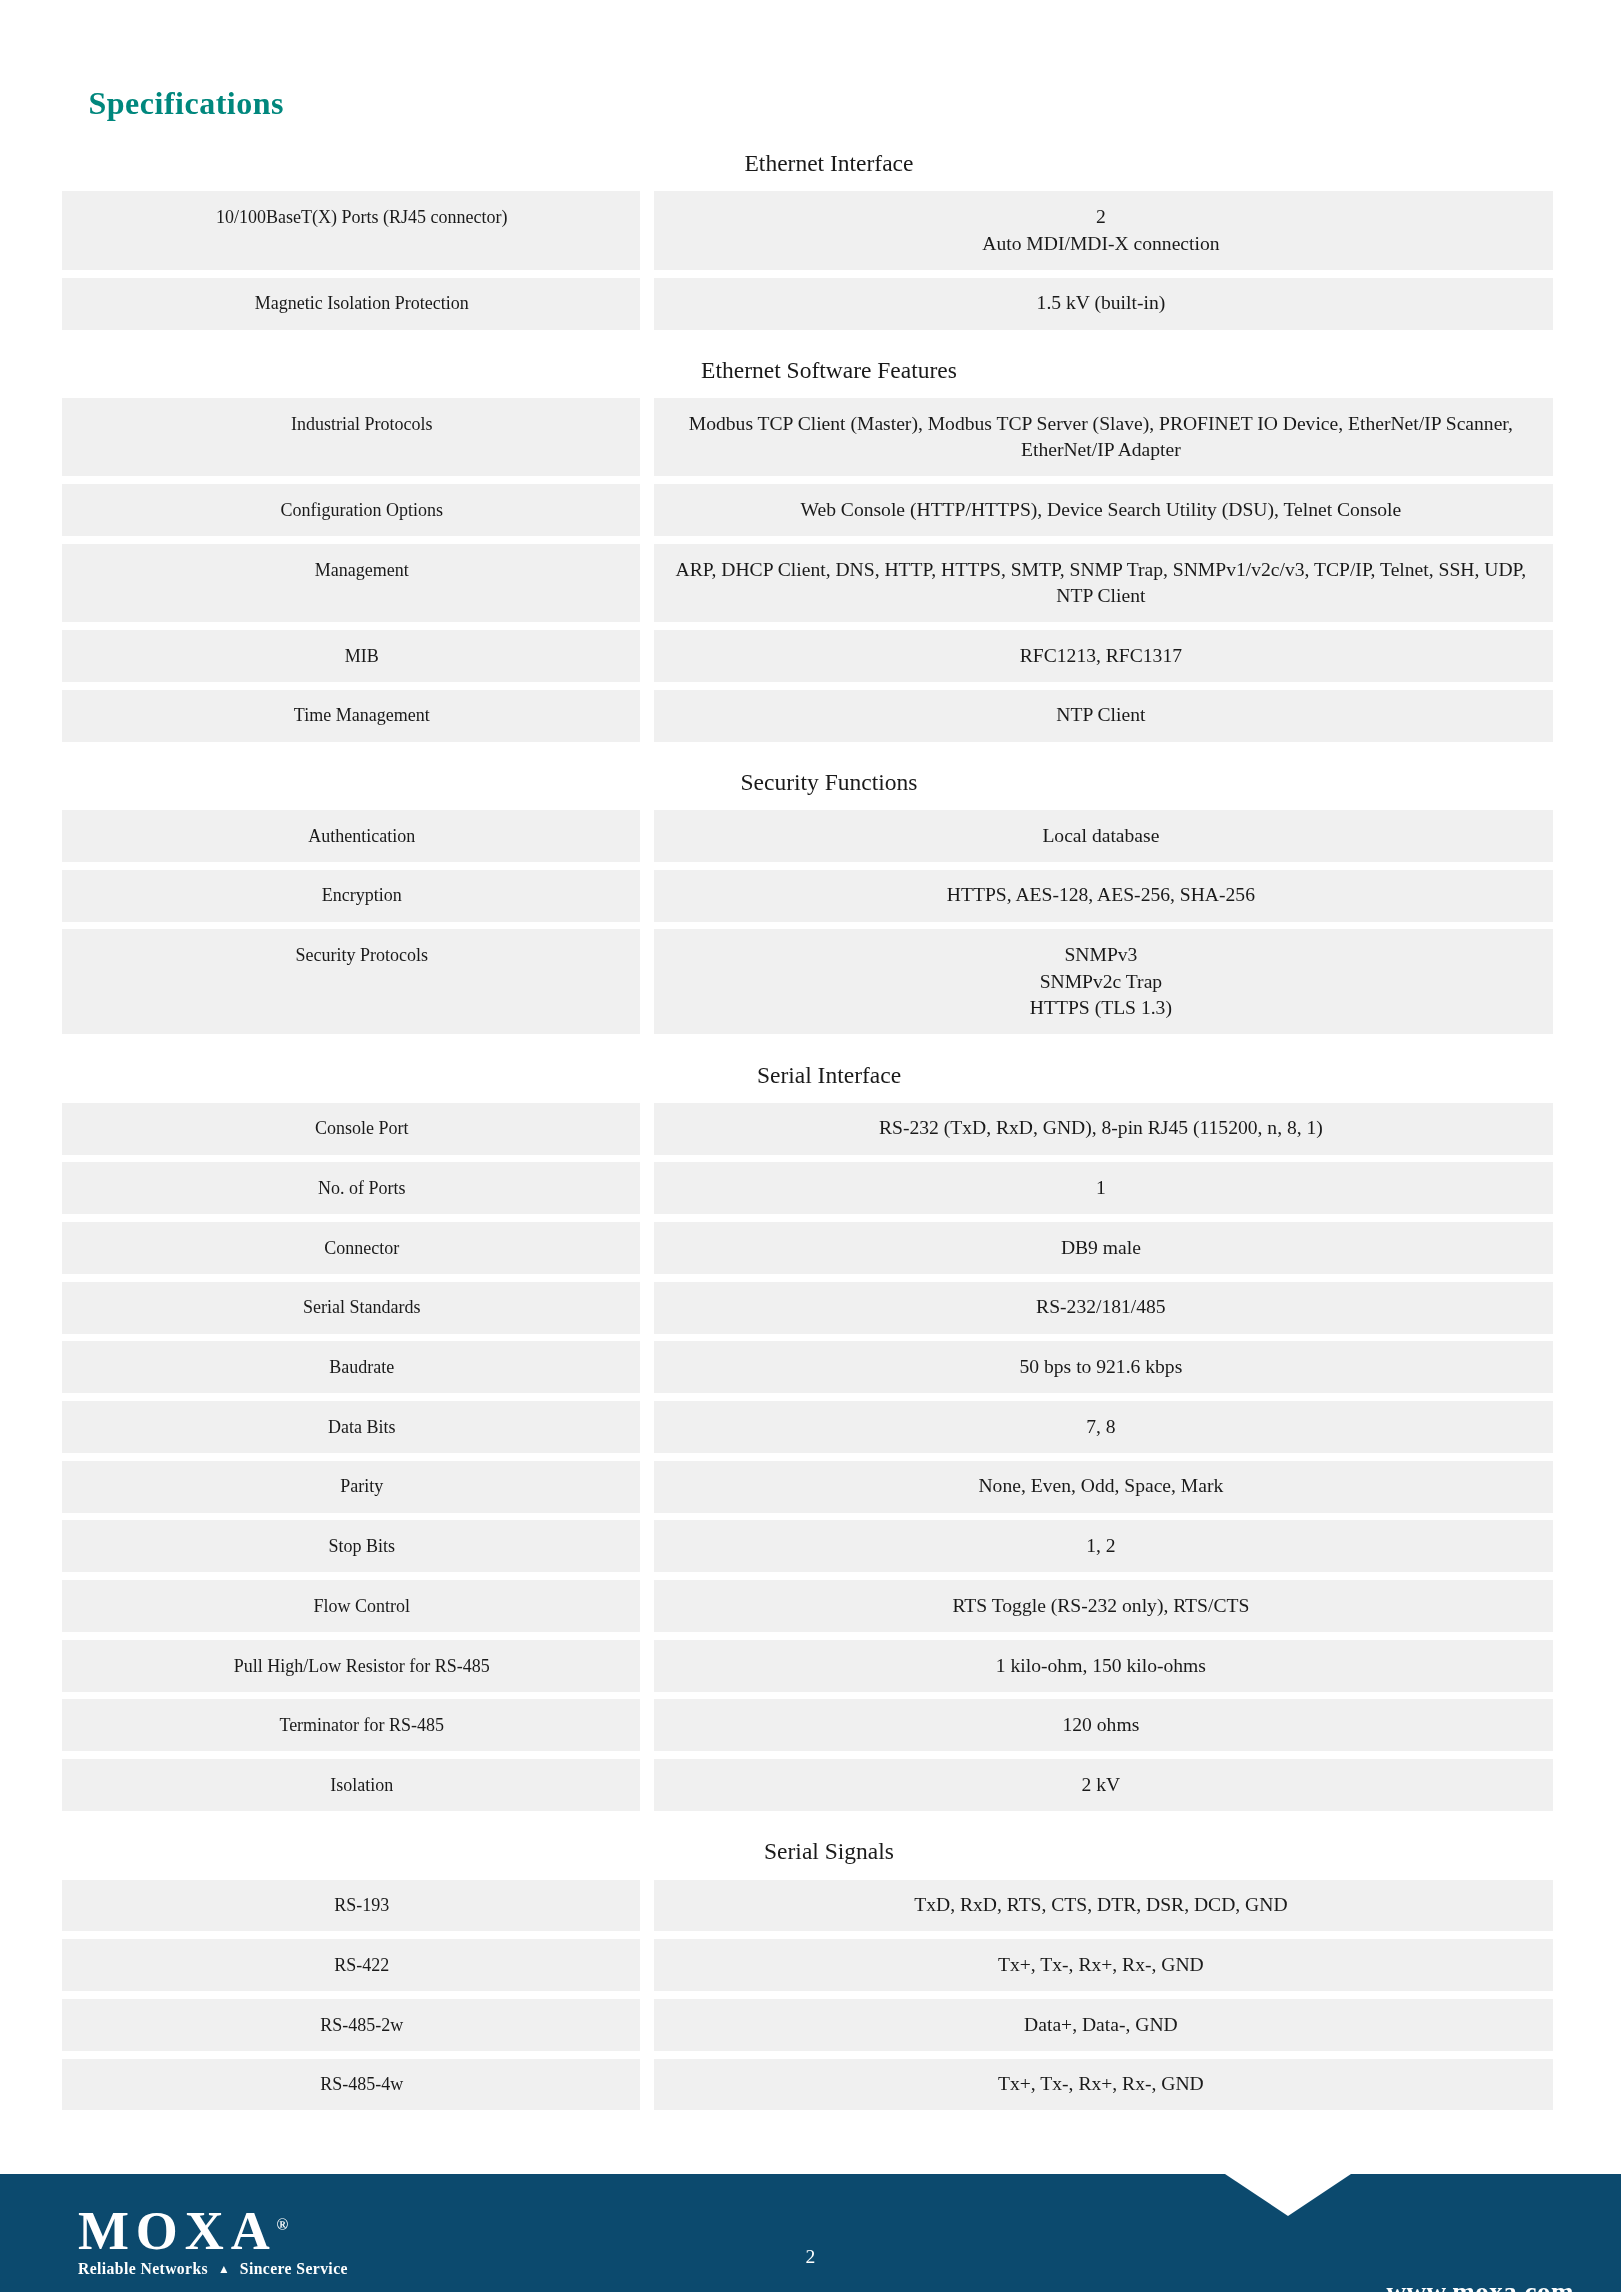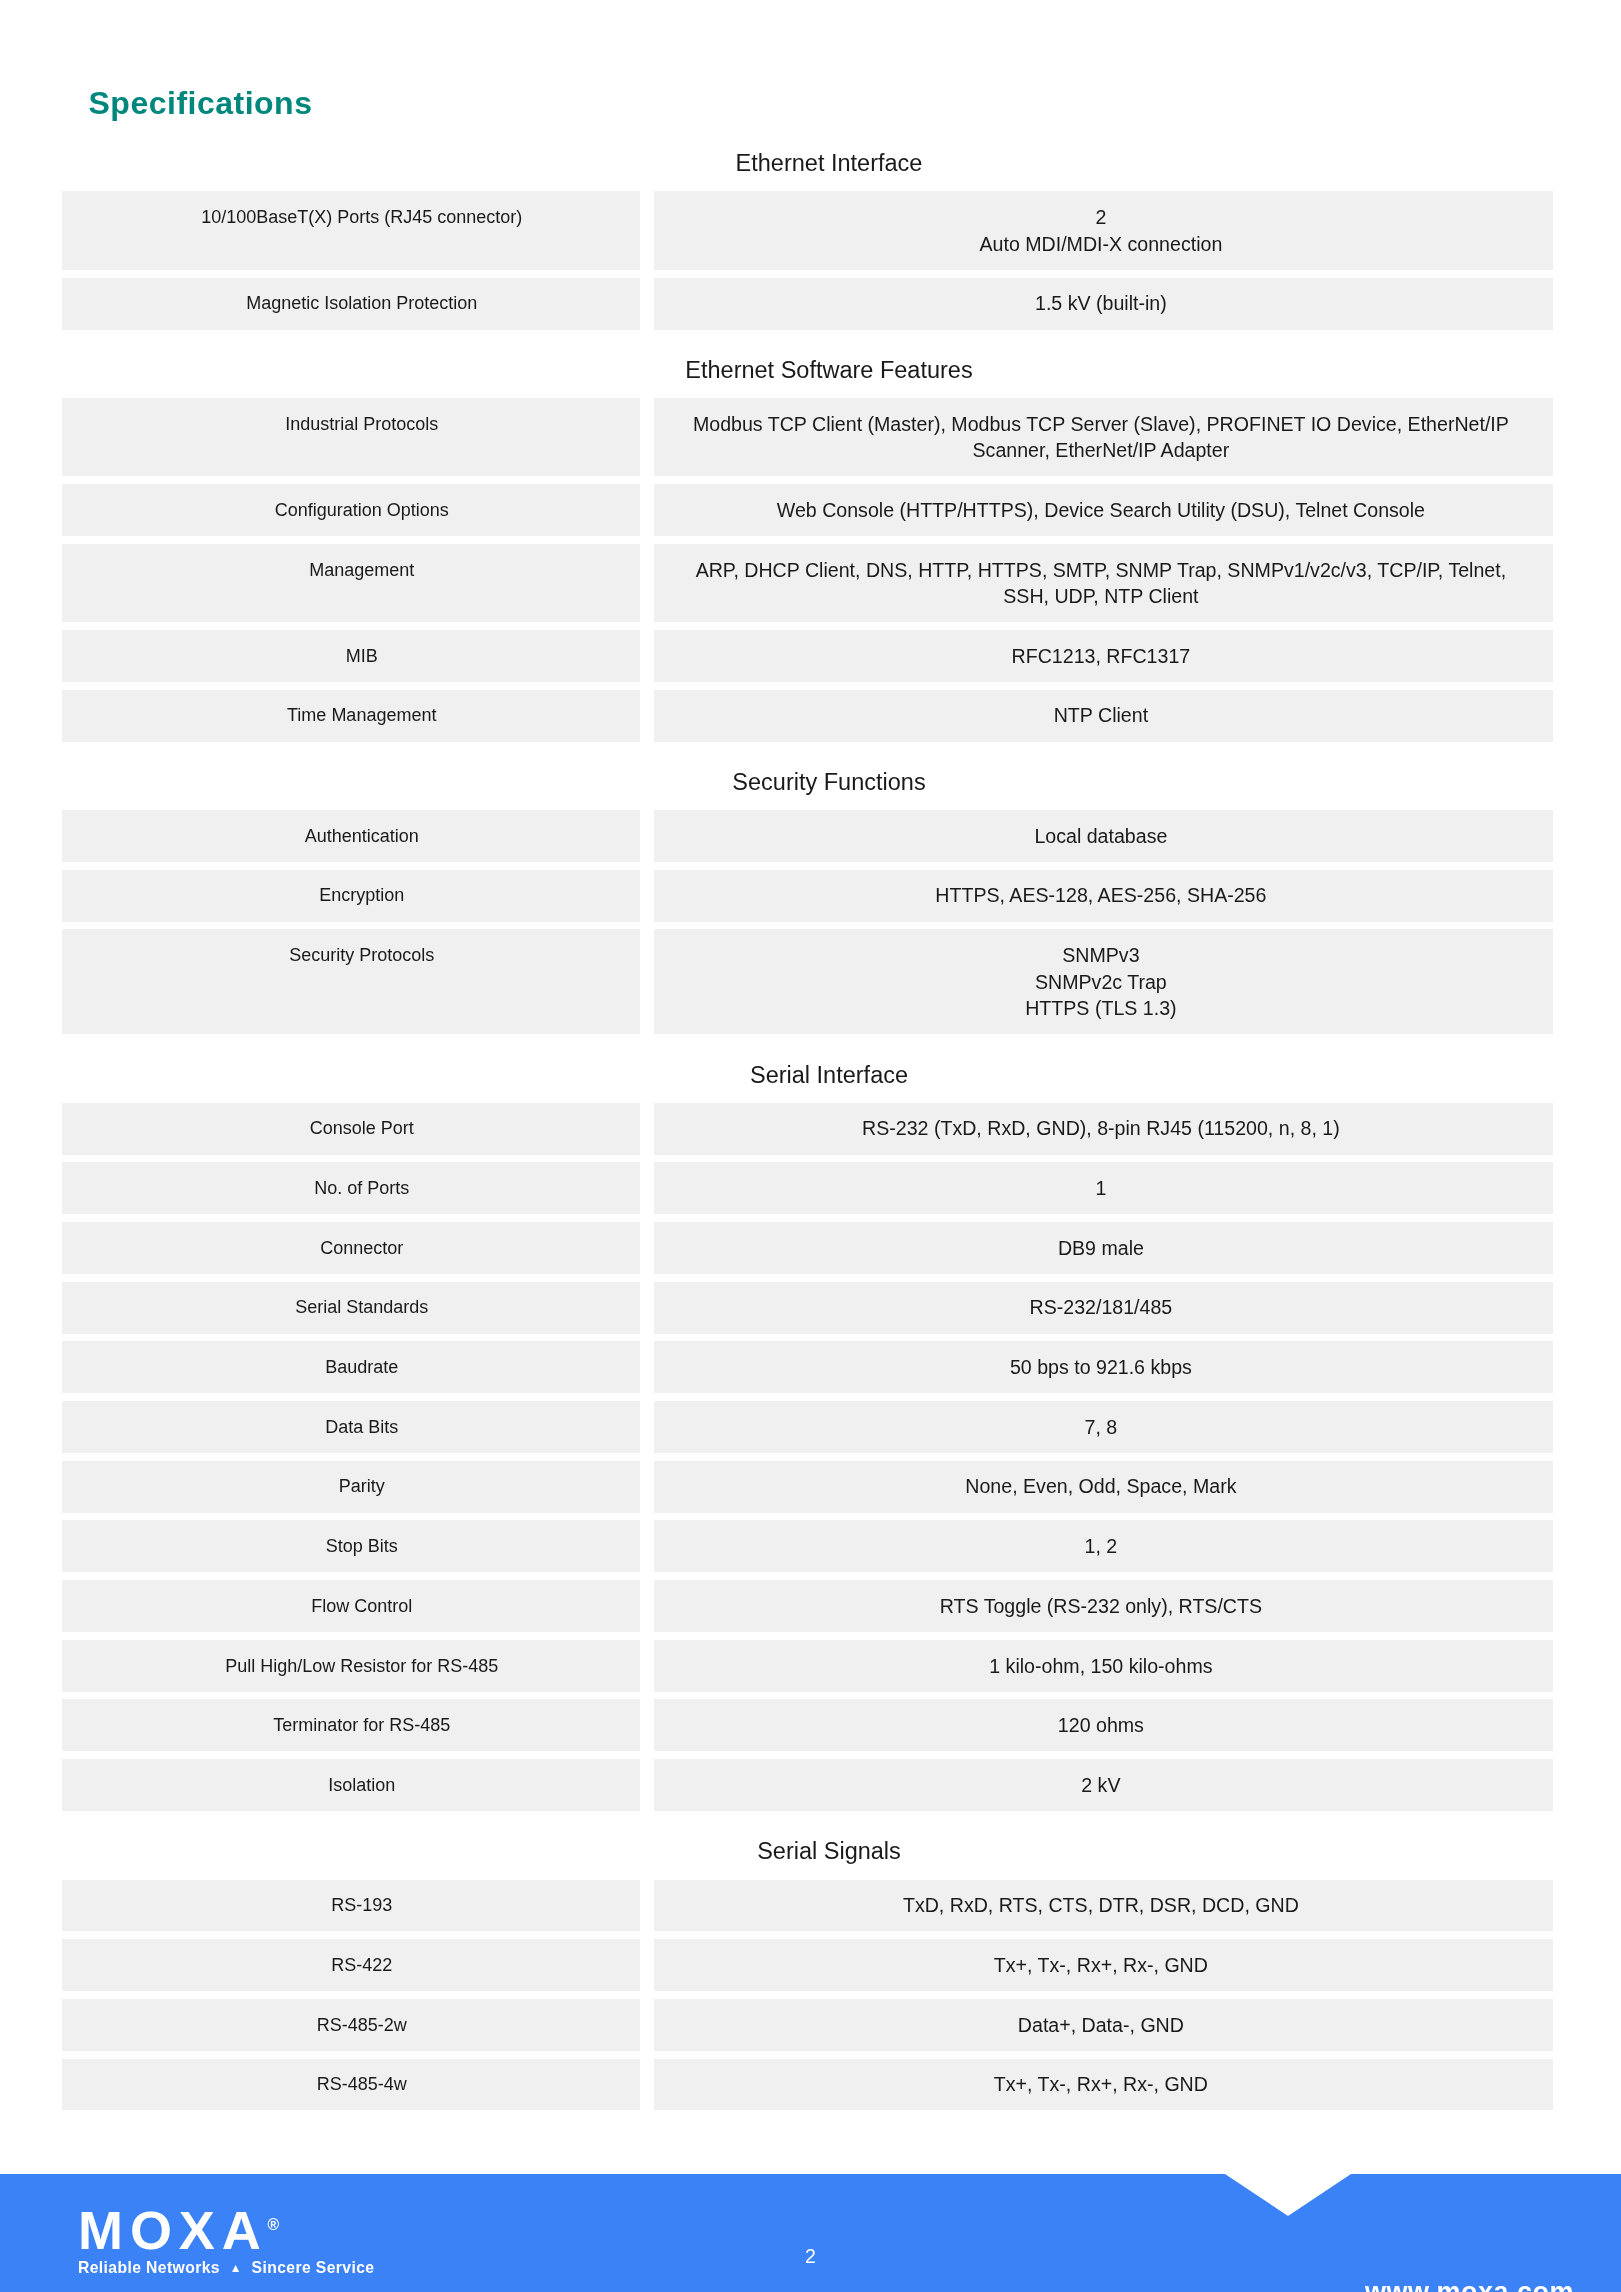--- a/index.html
+++ b/index.html
@@ -1,20 +1,20 @@
 <!DOCTYPE html>
 <html><head>
 <meta charset="utf-8">
 <style>
   html,body{margin:0;padding:0;background:#ffffff;}
   .page{
     position:relative;
     width:1621px;height:2293px;
     background:#ffffff;
-    font-family:Liberation Sans, sans-serif;
+    font-family:Liberation Serif, serif;
     color:#1a1a1a;
     overflow:hidden;
   }
   .content{
     position:absolute;
     left:62px;top:0;width:1491px;
   }
   .doc-title{
     margin:84px 0 0 26.5px;
     font-size:32px;
@@ -48,21 +48,21 @@
     flex:1 1 auto;
     box-sizing:border-box;
     background:#f0f0f0;
     padding:12.7px 21.6px 12.7px 16.7px;
     font-size:19.6px;
     line-height:26.5px;
   }
   .footer{
     position:absolute;
     left:0;right:0;top:2174px;height:119px;
-    background:#3b82f6;
+    background:#0c4a6e;
   }
   .footer-notch{
     position:absolute;
     left:1225px;top:0;
     width:0;height:0;
     border-left:63px solid transparent;
     border-right:63px solid transparent;
     border-top:42px solid #ffffff;
   }
   .brand{

